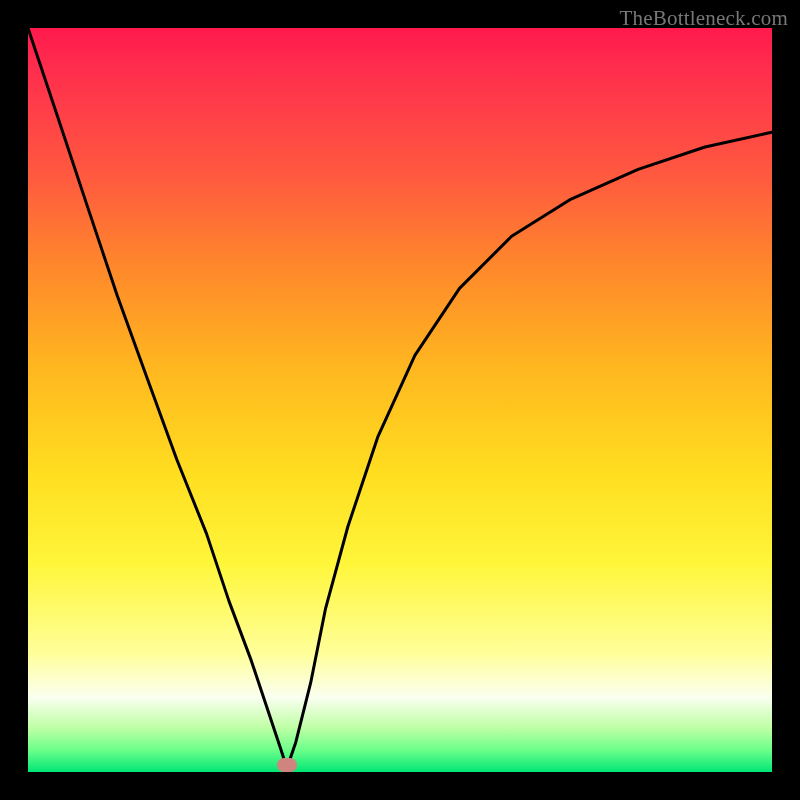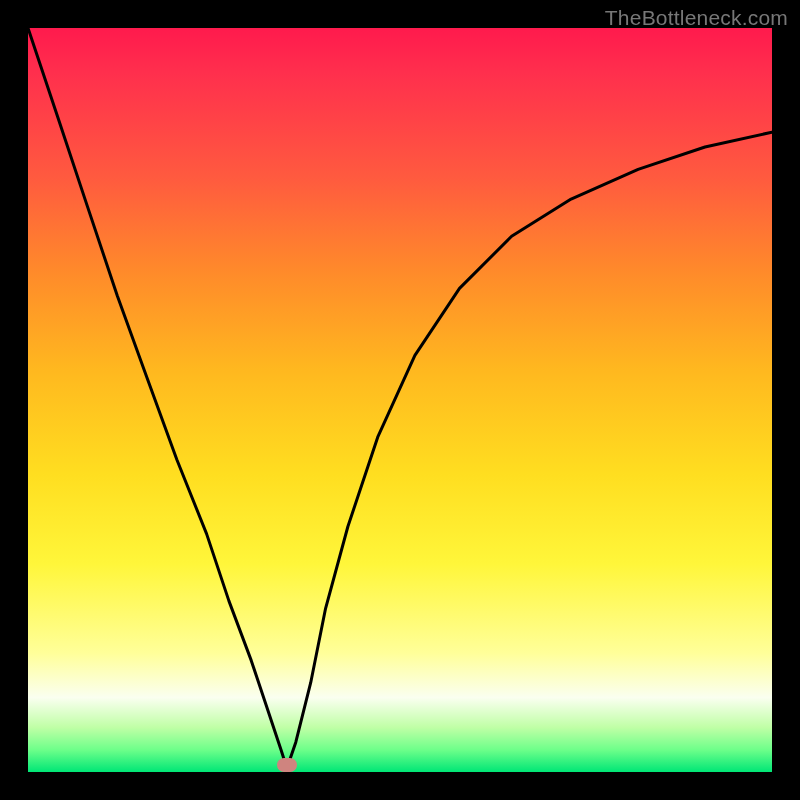--- a/index.html
+++ b/index.html
@@ -11,20 +11,21 @@
     overflow: hidden;
     font-family: Arial, Helvetica, sans-serif;
   }
   .frame {
     position: absolute;
     left: 0;
     top: 0;
     width: 800px;
     height: 800px;
     background: #000;
+    font-family: Liberation Serif, serif;
   }
   .plot-area {
     position: absolute;
     left: 28px;
     top: 28px;
     width: 744px;
     height: 744px;
     overflow: hidden;
   }
   .gradient {

